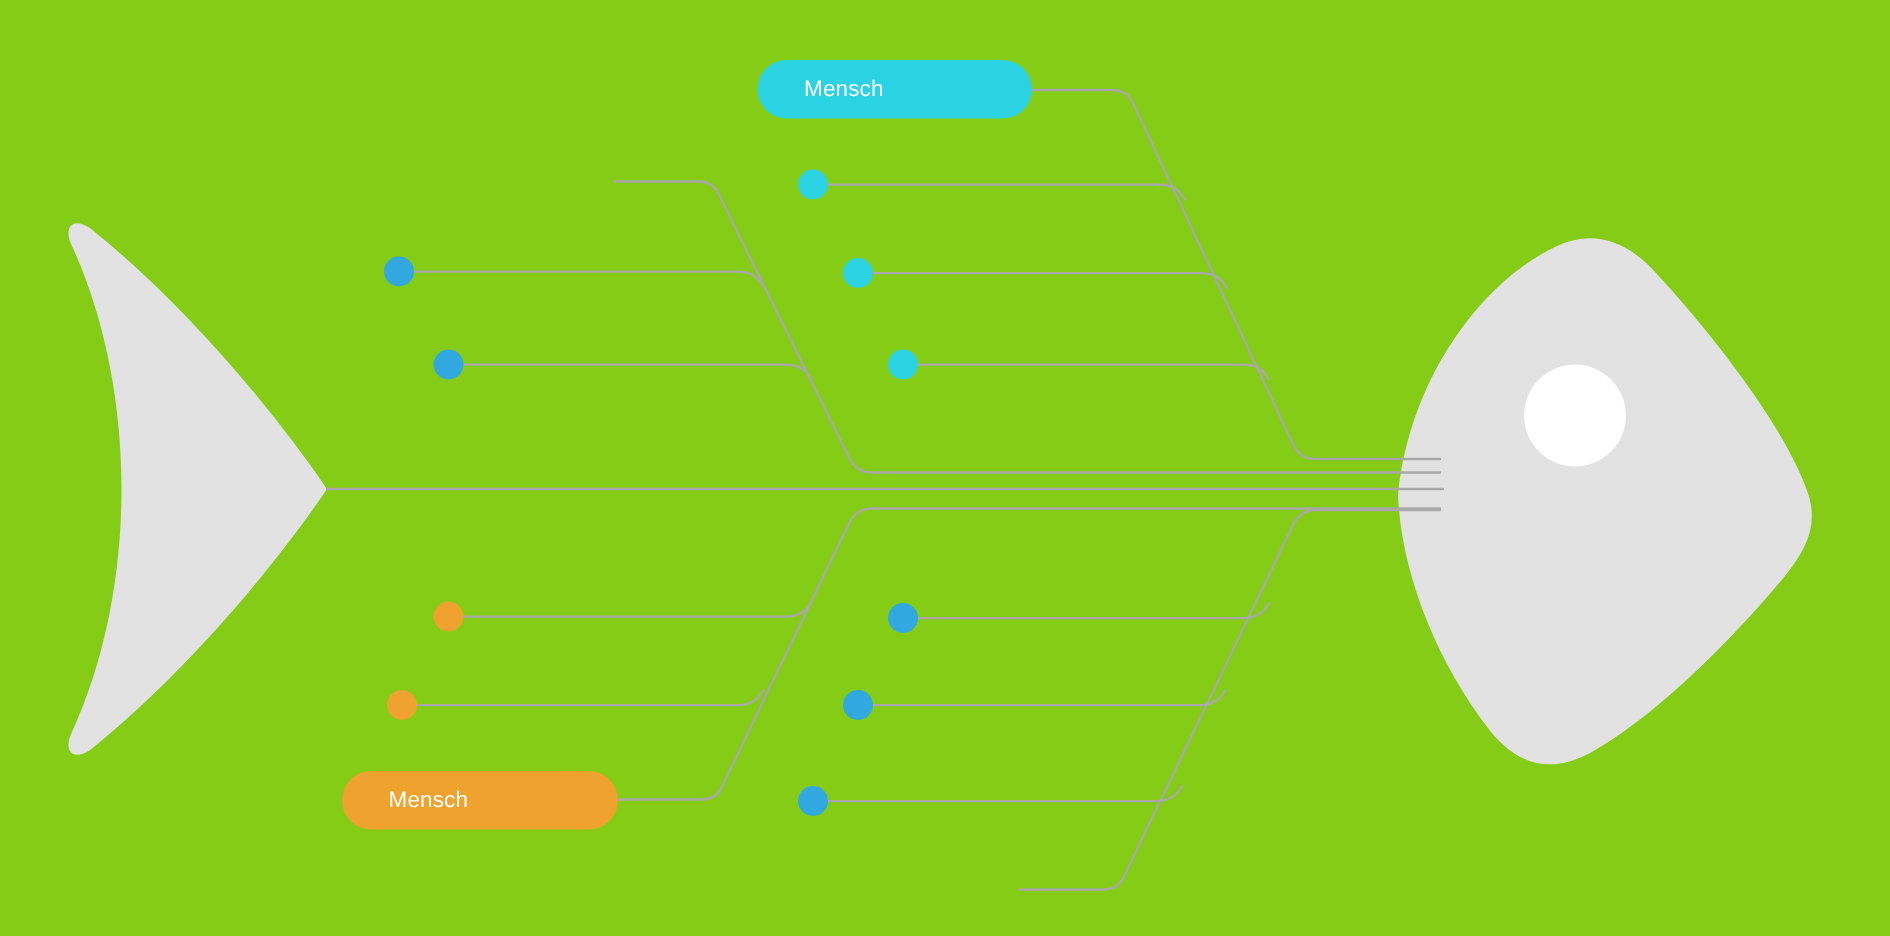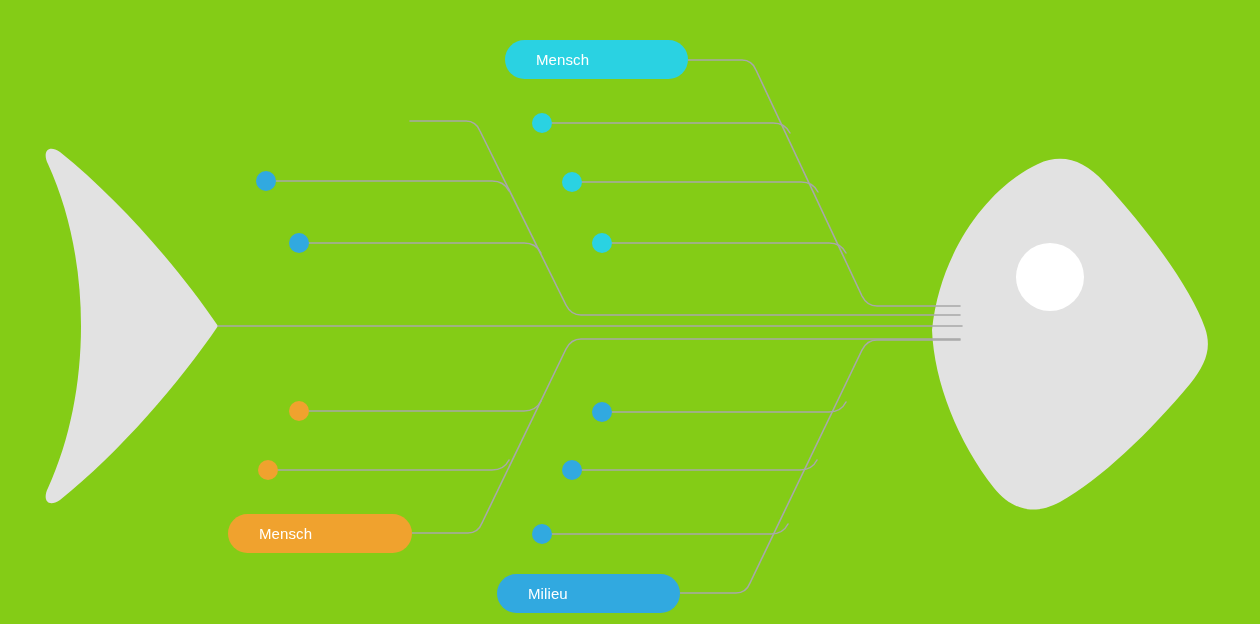--- a/index.html
+++ b/index.html
@@ -143,17 +143,14 @@
 
   <div class="pill-label" id="pill-mensch" style="left:505px; top:40px; width:183px; background:#2ad2e2;">
     <span>Mensch</span>
   </div>
 
 
   <div class="pill-label" id="pill-methode" style="left:228px; top:514px; width:184px; background:#f0a22e;">
     <span>Mensch</span>
   </div>
 
-  <div class="pill-label" id="pill-milieu" style="left:497px; top:574px; width:183px; background:#31a9e0;">
-    <span>Milieu</span>
-  </div>
 
 </div>
 
 </body></html>

